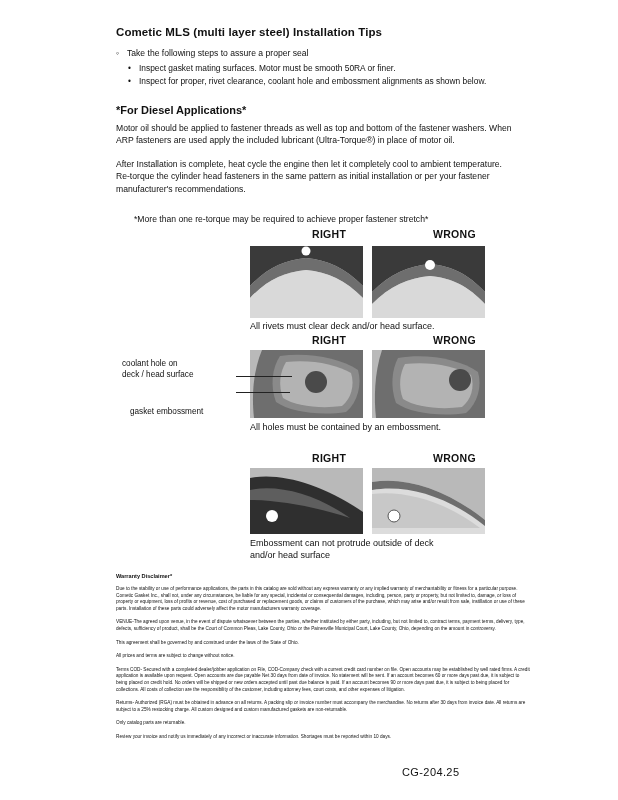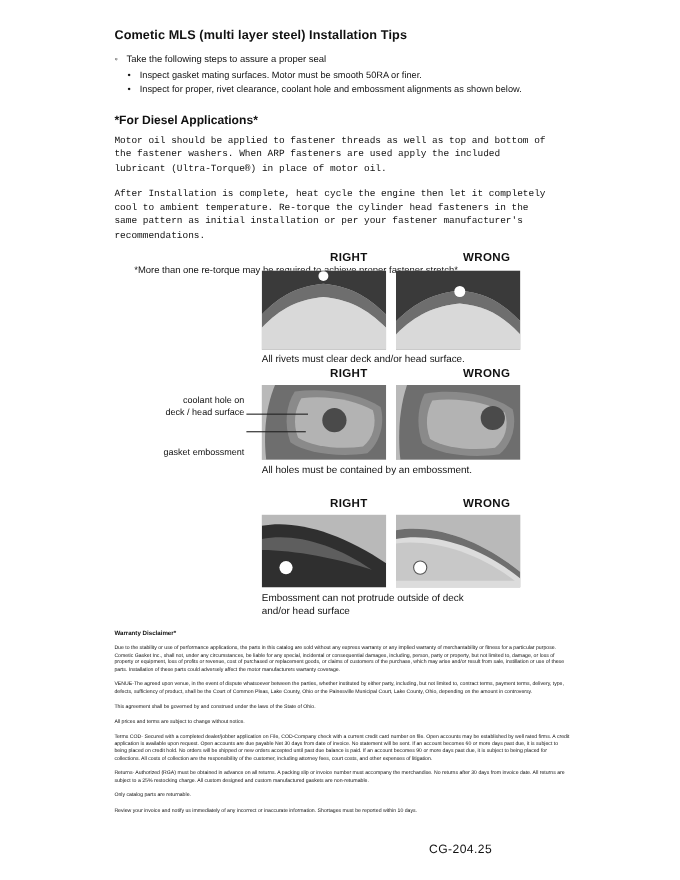--- a/index.html
+++ b/index.html
@@ -8,21 +8,21 @@
     width: 618px;
     height: 800px;
     background: #ffffff;
     font-family: "Liberation Sans", sans-serif;
     color: #111111;
     position: relative;
     overflow: hidden;
   }
   .page {
     position: absolute;
-    left: 0; top: 0;
+    left: 12px; top: 0;
     width: 590px;
     height: 800px;
   }
   .content {
     position: absolute;
     left: 104px;
     top: 26px;
     width: 416px;
   }
   h1.title {
@@ -70,21 +70,20 @@
   }
   h2.subtitle {
     font-size: 11px;
     font-weight: bold;
     margin: 15px 0 6px 0;
   }
   p.para {
     font-size: 8.6px;
     line-height: 12.6px;
     margin: 0 16px 11px 0;
-    font-family: Liberation Mono, monospace;
   }
   p.note {
     font-size: 8.6px;
     line-height: 12.6px;
     margin: 18px;
   }
 
   
   .figures {
     position: absolute;
@@ -108,21 +107,20 @@
     overflow: hidden;
     background: #b9b9b9;
   }
   .caption {
     position: absolute;
     font-size: 9px;
   }
   .annot {
     position: absolute;
     font-size: 8.2px;
-    text-align: right;
     line-height: 11px;
   }
   .leader {
     position: absolute;
     background: #222;
     height: 1px;
   }
 
   
   .warranty {

